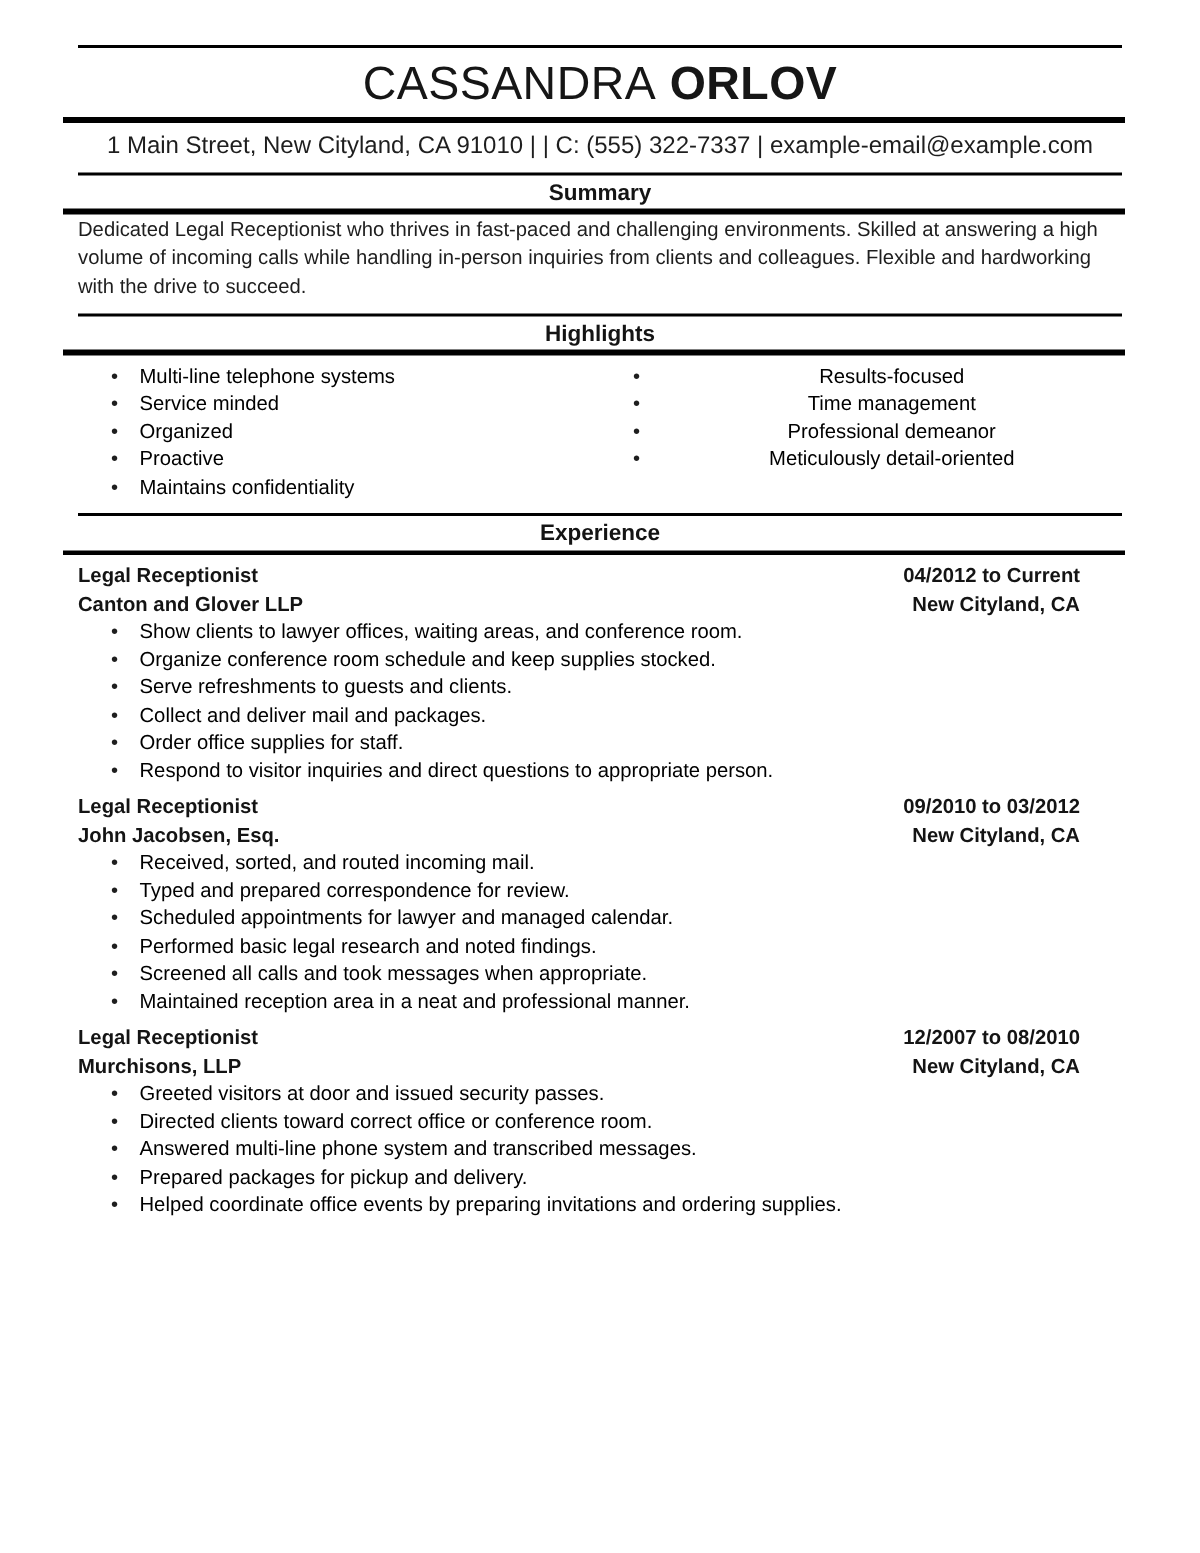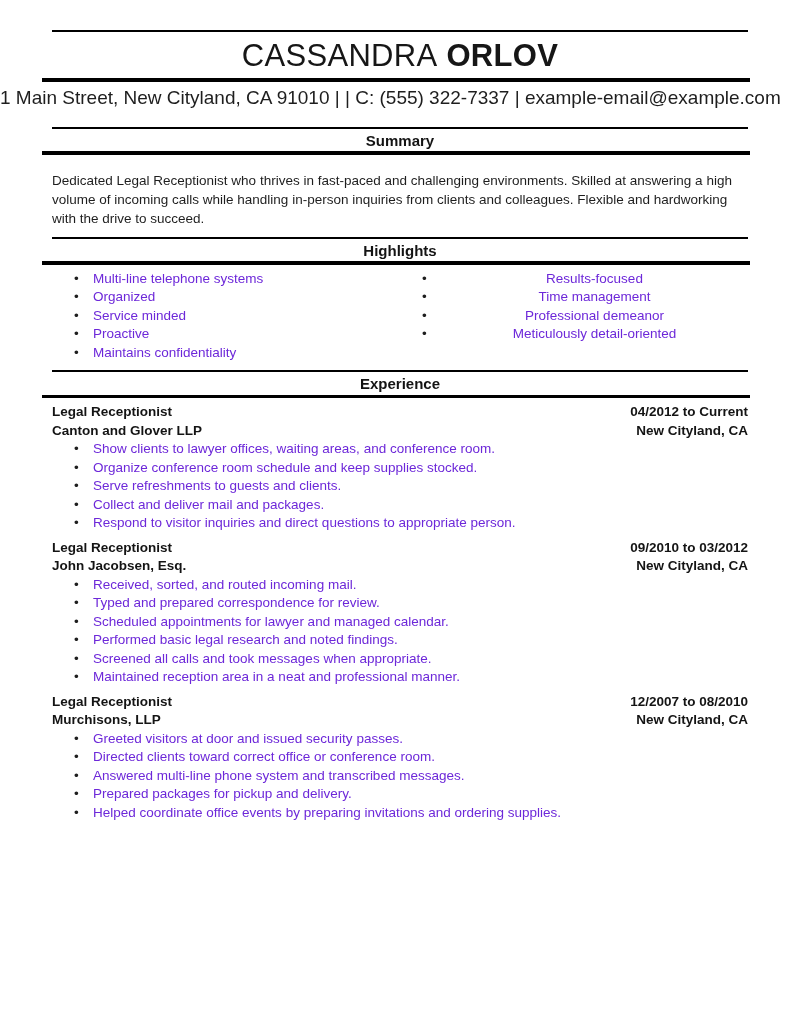--- a/index.html
+++ b/index.html
@@ -20,63 +20,64 @@
     font-size:31px;
     line-height:44px;
     margin-top:2px;
     letter-spacing:0.3px;
     color:#161616;
     white-space:nowrap;
   }
   .name-last { font-weight:700; margin-left:9px; }
 
   .contact-line {
-    font-size:19px;
+    text-align:center;
+    font-size:16px;
     line-height:17px;
-    padding:7px 0 21px 0;
+    padding:7px 0 9px 0;
     color:#1e1e1e;
   }
 
   .section-title {
     text-align:center;
     font-weight:700;
     font-size:15px;
     line-height:17px;
     padding:3px 0 2.5px 0;
     color:#141414;
   }
 
   .summary-text {
     font-size:13.5px;
     line-height:19px;
-    margin:16px 52px 9px 52px;
+    margin:0 52px 9px 52px;
     color:#1e1e1e;
   }
 
   .highlights-columns { display:flex; margin:5px 52px 8px 52px; }
   .highlights-col-left { flex:0 0 348px; width:348px; }
   .highlights-col-right { flex:1 1 auto;text-align:center; }
 
   ul.blist {
     list-style:none;
     margin:0; padding:0;
     font-size:13.5px;
     line-height:18.5px;
-    color:#6d28d9;
+    color:#000000;
   }
   ul.blist li { position:relative; padding-left:41px; }
   ul.blist li::before {
     content:"\2022";
     position:absolute;
     left:22px; top:0;
     line-height:18.5px;
     color:#1e1e1e;
   }
 
-  .experience-body { margin:5px 52px 0 52px; }
+  .experience-body { margin:5px 80px 0 52px; }
   .job { margin-bottom:6px; }
   .job-row {
     display:flex;
     justify-content:space-between;
     font-weight:700;
     font-size:13.5px;
     line-height:18.5px;
     color:#141414;
   }
   .job-row .right { text-align:right; white-space:nowrap; }
@@ -103,22 +104,22 @@
   <p class="summary-text">Dedicated Legal Receptionist who thrives in fast-paced and challenging environments. Skilled at answering a high volume of incoming calls while handling in-person inquiries from clients and colleagues. Flexible and hardworking with the drive to succeed.</p>
 
   <div class="rule-thin"></div>
   <div class="section-title">Highlights</div>
   <div class="rule-thick"></div>
 
   <div class="highlights-columns">
     <div class="highlights-col-left">
       <ul class="blist">
         <li>Multi-line telephone systems</li>
+        <li>Service minded</li>
         <li>Organized</li>
-        <li>Service minded</li>
         <li>Proactive</li>
         <li>Maintains confidentiality</li>
       </ul>
     </div>
     <div class="highlights-col-right">
       <ul class="blist">
         <li>Results-focused</li>
         <li>Time management</li>
         <li>Professional demeanor</li>
         <li>Meticulously detail-oriented</li>
@@ -139,20 +140,21 @@
       </div>
       <div class="job-row">
         <span>Canton and Glover LLP</span>
         <span class="right">New Cityland, CA</span>
       </div>
       <ul class="blist">
         <li>Show clients to lawyer offices, waiting areas, and conference room.</li>
         <li>Organize conference room schedule and keep supplies stocked.</li>
         <li>Serve refreshments to guests and clients.</li>
         <li>Collect and deliver mail and packages.</li>
+        <li>Order office supplies for staff.</li>
         <li>Respond to visitor inquiries and direct questions to appropriate person.</li>
       </ul>
     </div>
 
     <div class="job">
       <div class="job-row">
         <span>Legal Receptionist</span>
         <span class="right">09/2010 to 03/2012</span>
       </div>
       <div class="job-row">

